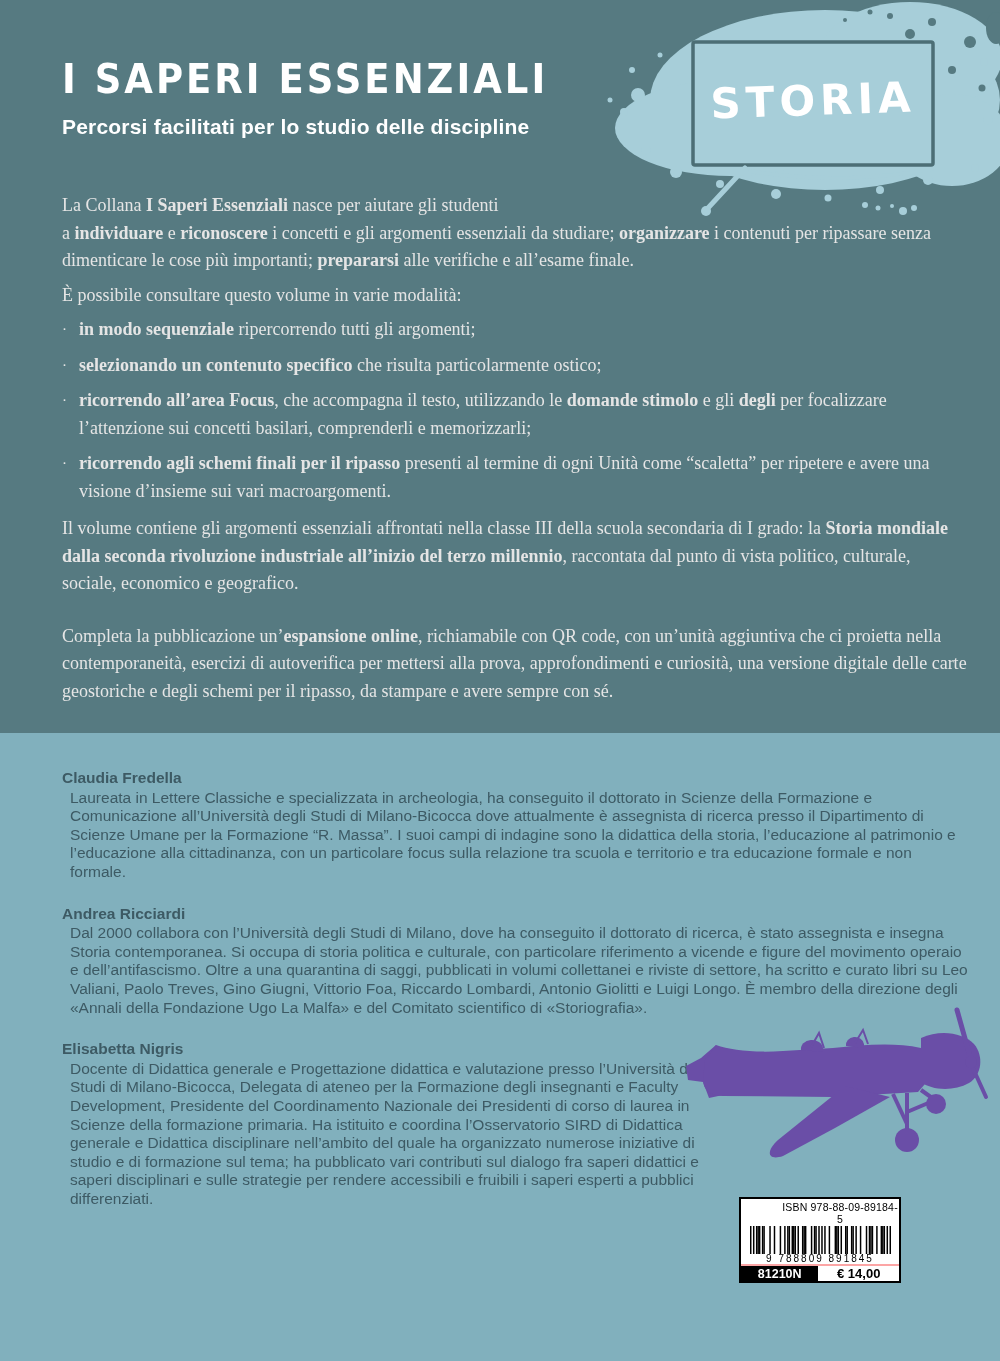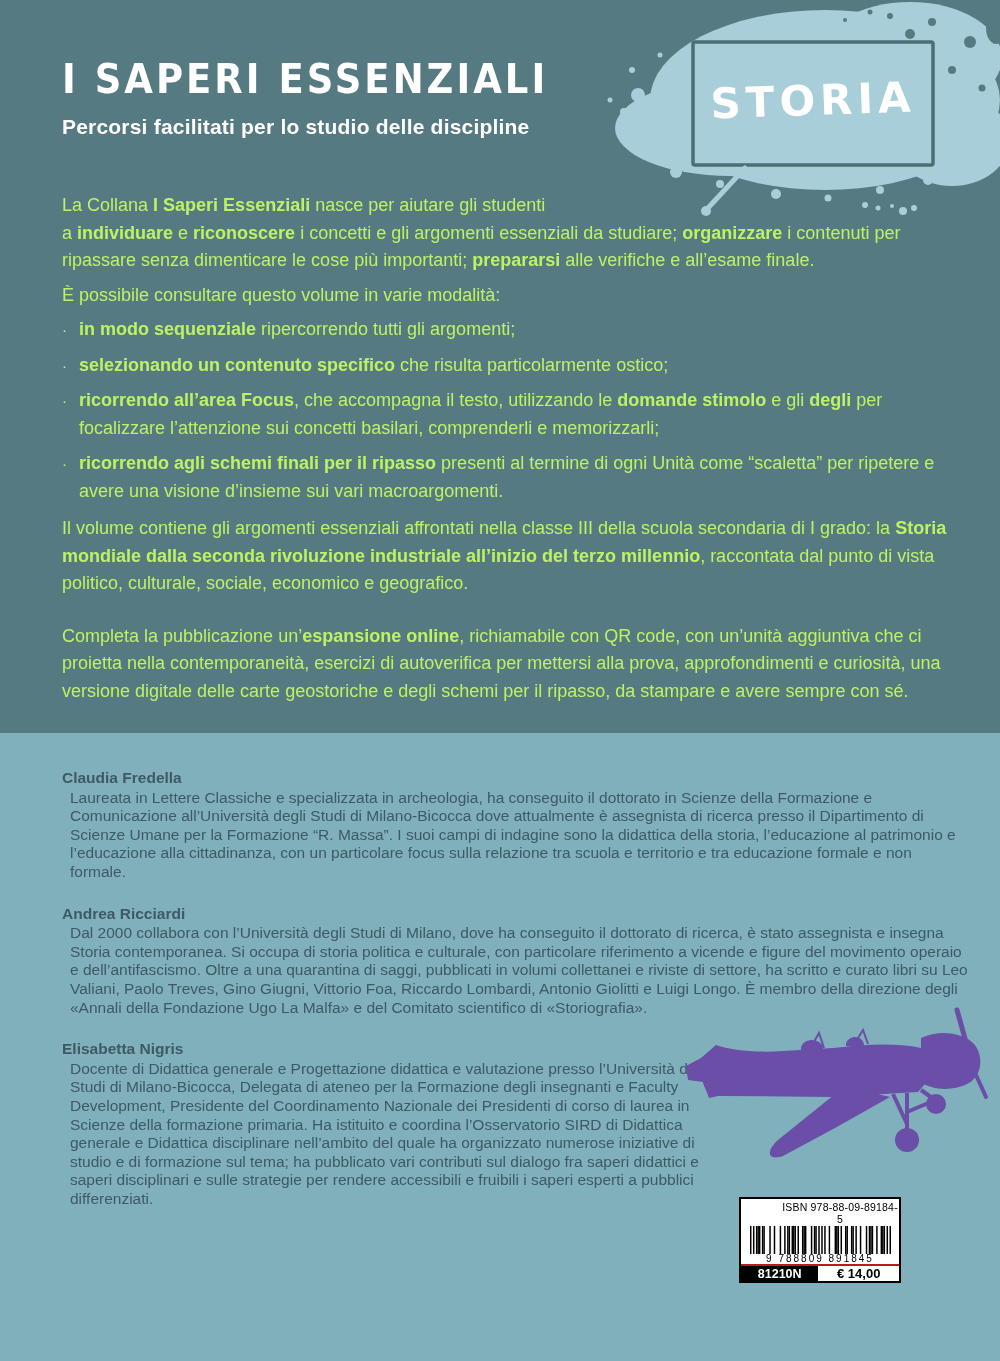--- a/index.html
+++ b/index.html
@@ -15,22 +15,22 @@
                 white-space:nowrap;}
   .series-subtitle{color:#ffffff;font-weight:700;font-size:21px;margin-top:16px;letter-spacing:.2px;}
 
   
   .badge-wrap{position:absolute;right:0;top:0;width:420px;height:235px;z-index:2;}
   .badge-label{position:absolute;left:695px;top:76px;width:236px;text-align:center;z-index:4;
                color:#ffffff;font-family:"DejaVu Sans",sans-serif;font-weight:800;font-size:42px;
                letter-spacing:5px;transform:rotate(-2deg);}
 
   
-  .intro{position:absolute;left:62px;top:192px;width:905px;color:#bef264;
-         font-family:Liberation Sans, sans-serif;font-size:18px;line-height:27.5px;z-index:3;}
+  .intro{position:absolute;left:62px;top:192px;width:905px;color:#e5e5e5;
+         font-family:Liberation Serif, serif;font-size:18px;line-height:27.5px;z-index:3;}
   .serif-p{white-space:pre-wrap;margin:0 0 7px 0;}
   .modes-lead{margin:0 0 7px 0;}
   .modes-list{list-style:none;margin:0 0 10px 0;padding:0;}
   .modes-list li{position:relative;padding-left:17px;margin:0 0 8px 0;}
   .bullet-dot{position:absolute;left:0;top:0;font-size:15px;}
   .gap{height:18px;}
 
   
   .authors{position:absolute;left:62px;top:36px;width:910px;font-size:15.5px;line-height:18.6px;}
   .author-name{font-weight:700;margin:0 0 1px 0;}
@@ -40,21 +40,21 @@
   
   .plane{position:absolute;left:683px;top:1000px;z-index:1;}
 
   
   .barcode-label{position:absolute;left:739px;top:1197px;width:162px;height:86px;z-index:2;
                  background:#ffffff;border:2px solid #000;box-sizing:border-box;
                  display:flex;flex-direction:column;}
   .isbn-line{font-size:10.5px;text-align:center;color:#000;padding-top:2px;letter-spacing:.2px;padding-left:40px;}
   .bars{display:block;margin:1px auto 0 auto;}
   .digits-line{font-size:10px;text-align:center;color:#000;letter-spacing:2px;margin-top:-1px;}
-  .label-bottom{display:flex;border-top:2px solid #b91c1c;margin-top:auto;height:18px;}
+  .label-bottom{display:flex;border-top:2px solid #fca5a5;margin-top:auto;height:18px;}
   .pub-code{background:#000;color:#fff;font-weight:700;font-size:12.5px;width:49%;
             display:flex;align-items:center;justify-content:center;}
   .price{color:#000;font-weight:700;font-size:13px;flex:1;
          display:flex;align-items:center;justify-content:center;}
 </style>
 </head>
 <body>
 
 <div class="cover">
 

